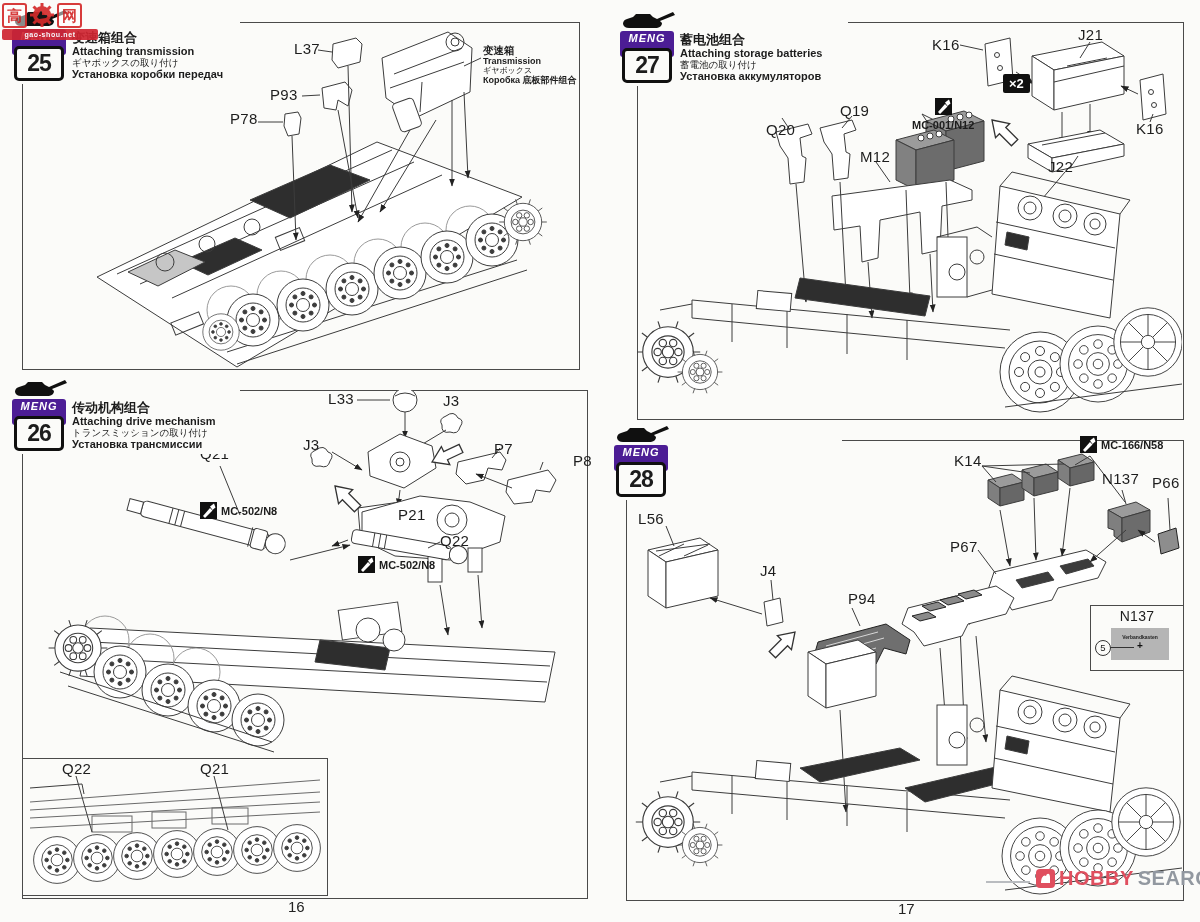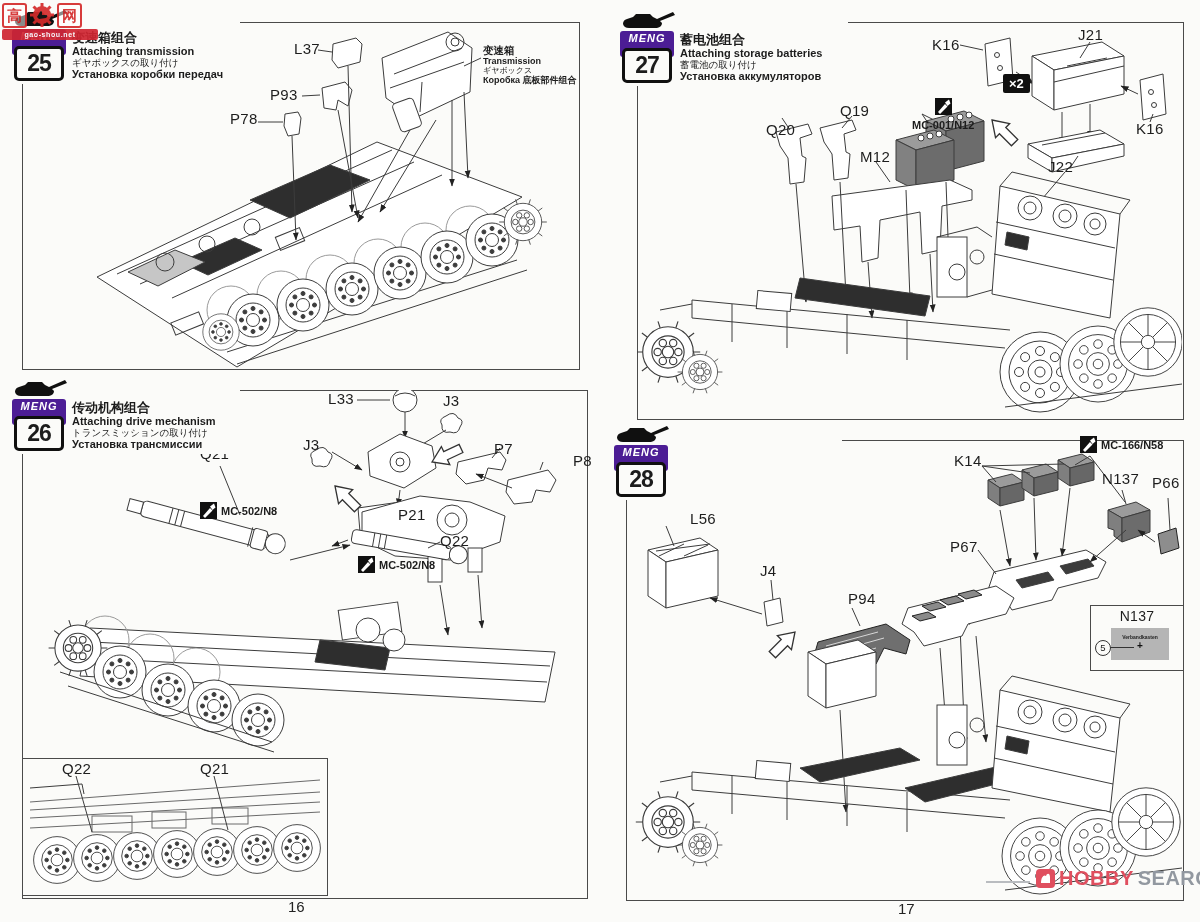--- a/index.html
+++ b/index.html
@@ -594,21 +594,21 @@
 <div class="paint" style="left:1080px;top:436px;">
   <div class="chip"><svg width="17" height="17" viewBox="0 0 17 17">
         <use href="#brush-glyph"></use>
       </svg></div>
   <span class="paint-txt">MC-166/N58</span>
 </div>
 <span class="lbl" style="left:954px;top:452px;">K14</span>
 <span class="lbl" style="left:1102px;top:470px;">N137</span>
 <span class="lbl" style="left:1152px;top:474px;">P66</span>
 <span class="lbl" style="left:950px;top:538px;">P67</span>
-<span class="lbl" style="left:690px;top:510px;">L56</span>
+<span class="lbl" style="left:638px;top:510px;">L56</span>
 <span class="lbl" style="left:760px;top:562px;">J4</span>
 <span class="lbl" style="left:840px;top:590px;margin-left:8px;">P94</span>
 
 <div class="inset" style="left:1090px;top:605px;width:92px;height:64px;">
   <div class="inset-title lbl" style="position:absolute;left:0;top:2px;">N137</div>
   <div class="decal">
     <div class="decal-t">Verbandkasten</div>
     <div class="decal-p">+</div>
   </div>
   <div class="circ">5</div>

